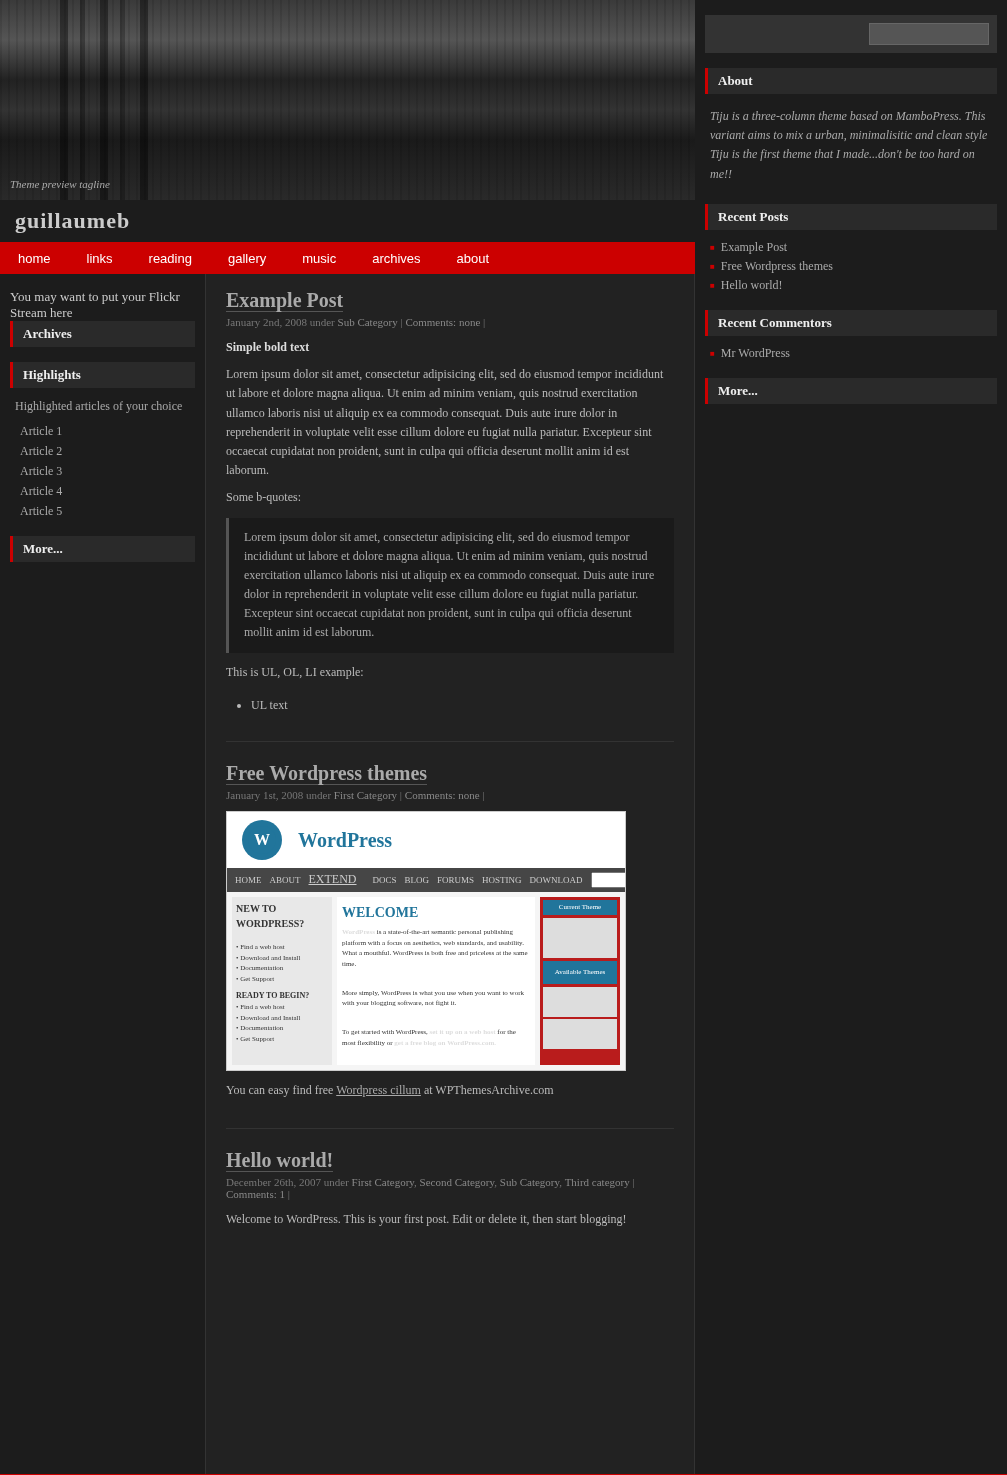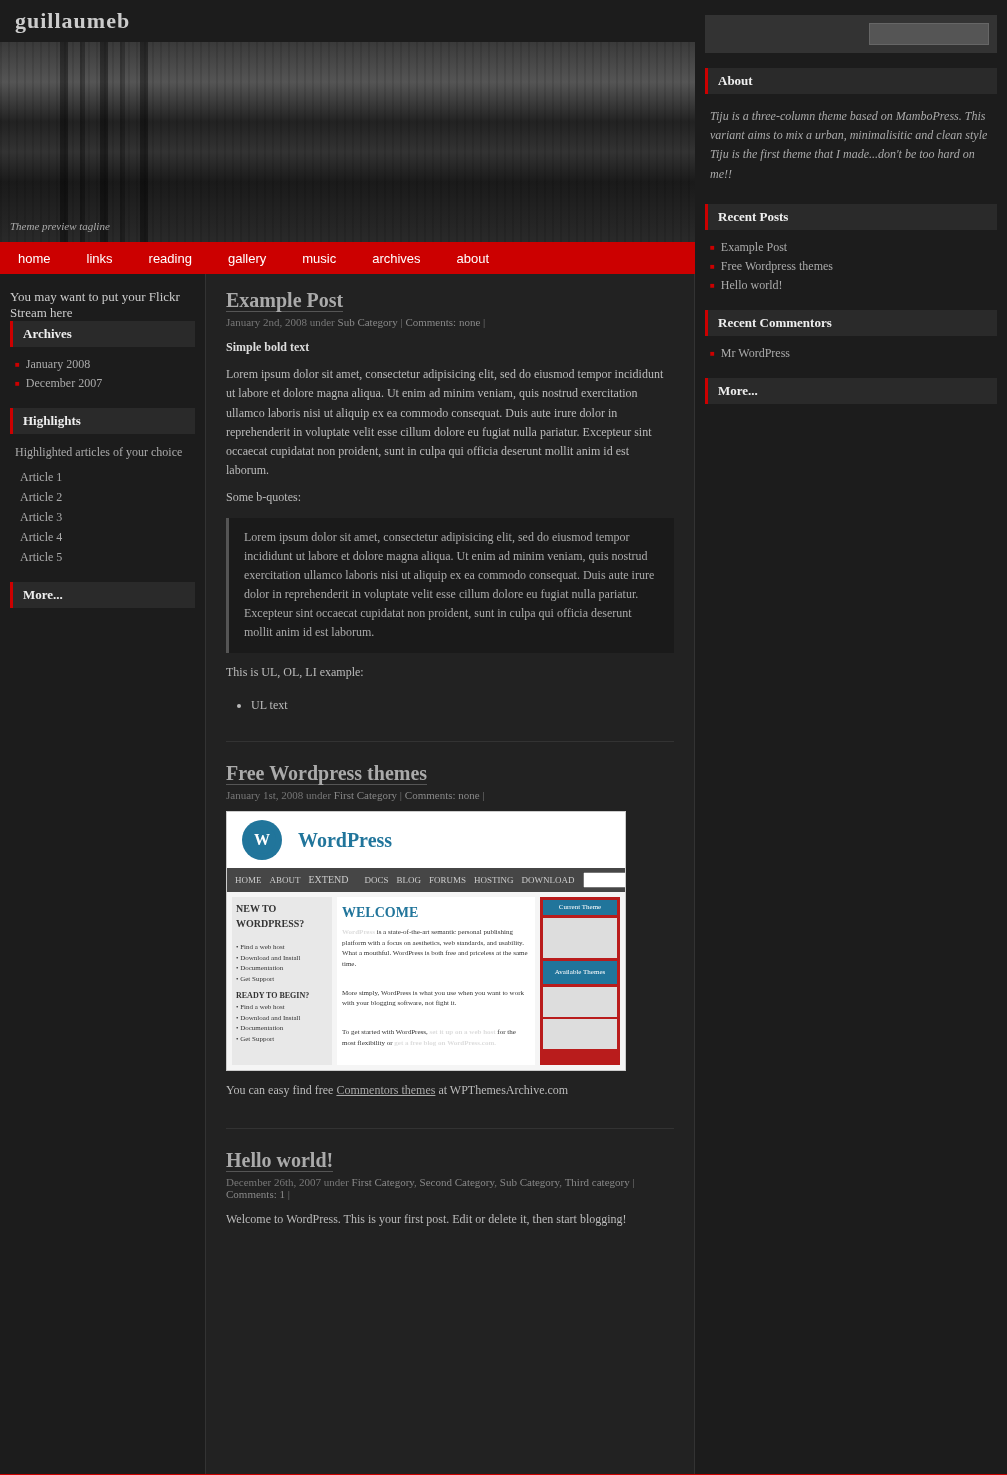--- a/index.html
+++ b/index.html
@@ -408,65 +408,57 @@
     }
   </style>
 </head>
 <body>
 
 <div id="wrapper">
 
   <div class="top-area">
     <div class="left-col">
 
-      <div id="site-title-bar">
-        <span id="site-title">guillaumeb</span>
-      </div>
-
       <div id="header">
         <div id="header-img">
 
           <div style="position:absolute;top:0;left:0;right:0;bottom:0;background: linear-gradient(180deg, #3a3a3a 0%, #555 20%, #222 40%, #333 55%, #1a1a1a 70%, #2a2a2a 100%);"></div>
           <div style="position:absolute;top:0;left:0;right:0;bottom:0;
             background: repeating-linear-gradient(90deg, rgba(0,0,0,0.1) 0px, rgba(0,0,0,0.1) 2px, transparent 2px, transparent 8px);"></div>
 
           <div style="position:absolute;top:0;left:60px;width:8px;height:100%;background:rgba(0,0,0,0.4);"></div>
           <div style="position:absolute;top:0;left:80px;width:5px;height:100%;background:rgba(0,0,0,0.3);"></div>
           <div style="position:absolute;top:0;left:100px;width:8px;height:100%;background:rgba(0,0,0,0.4);"></div>
           <div style="position:absolute;top:0;left:120px;width:5px;height:100%;background:rgba(0,0,0,0.25);"></div>
           <div style="position:absolute;top:0;left:140px;width:8px;height:100%;background:rgba(0,0,0,0.4);"></div>
         </div>
         <div id="header-tagline">Theme preview tagline</div>
+      </div>
+
+      <div id="site-title-bar">
+        <span id="site-title">guillaumeb</span>
       </div>
 
       <nav id="nav">
         <a href="#">home</a>
         <a href="#">links</a>
         <a href="#">reading</a>
         <a href="#">gallery</a>
         <a href="#">music</a>
         <a href="#">archives</a>
         <a href="#">about</a>
       </nav>
 
       <div style="display:flex;">
 
         <div id="left-sidebar">
           <p class="flickr-note">You may want to put your Flickr Stream here</p>
 
           <div class="sidebar-section">
             <div class="sidebar-title">Archives</div>
-            <ul class="sidebar-list">
-              <li>
-                  <a href="#">January 2008</a>
-                </li>
-              <li>
-                  <a href="#">December 2007</a>
-                </li>
-            </ul>
           </div>
 
           <div class="sidebar-section">
             <div class="sidebar-title">Highlights</div>
             <a class="highlighted-link" href="#">Highlighted articles of your choice</a>
             <ul class="sidebar-plain-list" style="padding-left:10px;margin-top:4px;">
               <li><a href="#">Article 1</a></li>
               <li><a href="#">Article 2</a></li>
               <li><a href="#">Article 3</a></li>
               <li><a href="#">Article 4</a></li>
@@ -521,21 +513,21 @@
                         <svg width="30" height="30" viewBox="0 0 30 30">
                           <circle cx="15" cy="15" r="14" fill="#21759b"></circle>
                           <text x="15" y="20" text-anchor="middle" fill="white" font-size="16" font-weight="bold">W</text>
                         </svg>
                       </div>
                       <span class="wp-logo-text" style="color:#21759b;font-size:20px;font-weight:bold;font-family:Georgia,serif;margin-left:8px;">WordPress</span>
                     </div>
                     <div class="wp-nav-bar" style="background:#464646;display:flex;padding:3px 8px;gap:8px;">
                       <span style="color:#ccc;font-size:9px;">HOME</span>
                       <span style="color:#ccc;font-size:9px;">ABOUT</span>
-                      <span style="color:#ccc;font-size:10px;">EXTEND</span>
+                      <span style="color:#ccc;font-size:12px;text-decoration:underline;">EXTEND</span>
                       <span style="color:#ccc;font-size:9px;margin-left:8px;">DOCS</span>
                       <span style="color:#ccc;font-size:9px;">BLOG</span>
                       <span style="color:#ccc;font-size:9px;">FORUMS</span>
                       <span style="color:#ccc;font-size:9px;">HOSTING</span>
                       <span style="color:#ccc;font-size:9px;">DOWNLOAD</span>
                       <div style="margin-left:auto;display:flex;align-items:center;gap:4px;">
                         <input type="text" style="font-size: 9px; padding: 1px 4px; width: 80px;">
 
                       </div>
                     </div>
@@ -566,21 +558,21 @@
                         <div style="background:#21759b;color:#fff;padding:6px;font-size:7px;text-align:center;margin-bottom:3px;">Available Themes</div>
                         <div style="background:#ddd;height:30px;margin-bottom:2px;"></div>
                         <div style="background:#ddd;height:30px;"></div>
                       </div>
                     </div>
                   </div>
                 </div>
               </div>
               <p>
                 <span>You can easy find free</span>
-                <a href="#" style="color:#aaa;">Commentors themes</a>
+                <a href="#" style="color:#aaa;">Wordpress cillum</a>
                 <span>at WPThemesArchive.com</span>
               </p>
             </div>
           </div>
 
           <div class="post" style="border-bottom:none;">
             <h2 class="post-title">
               <a href="#">Hello world!</a>
             </h2>
             <div class="post-meta">

